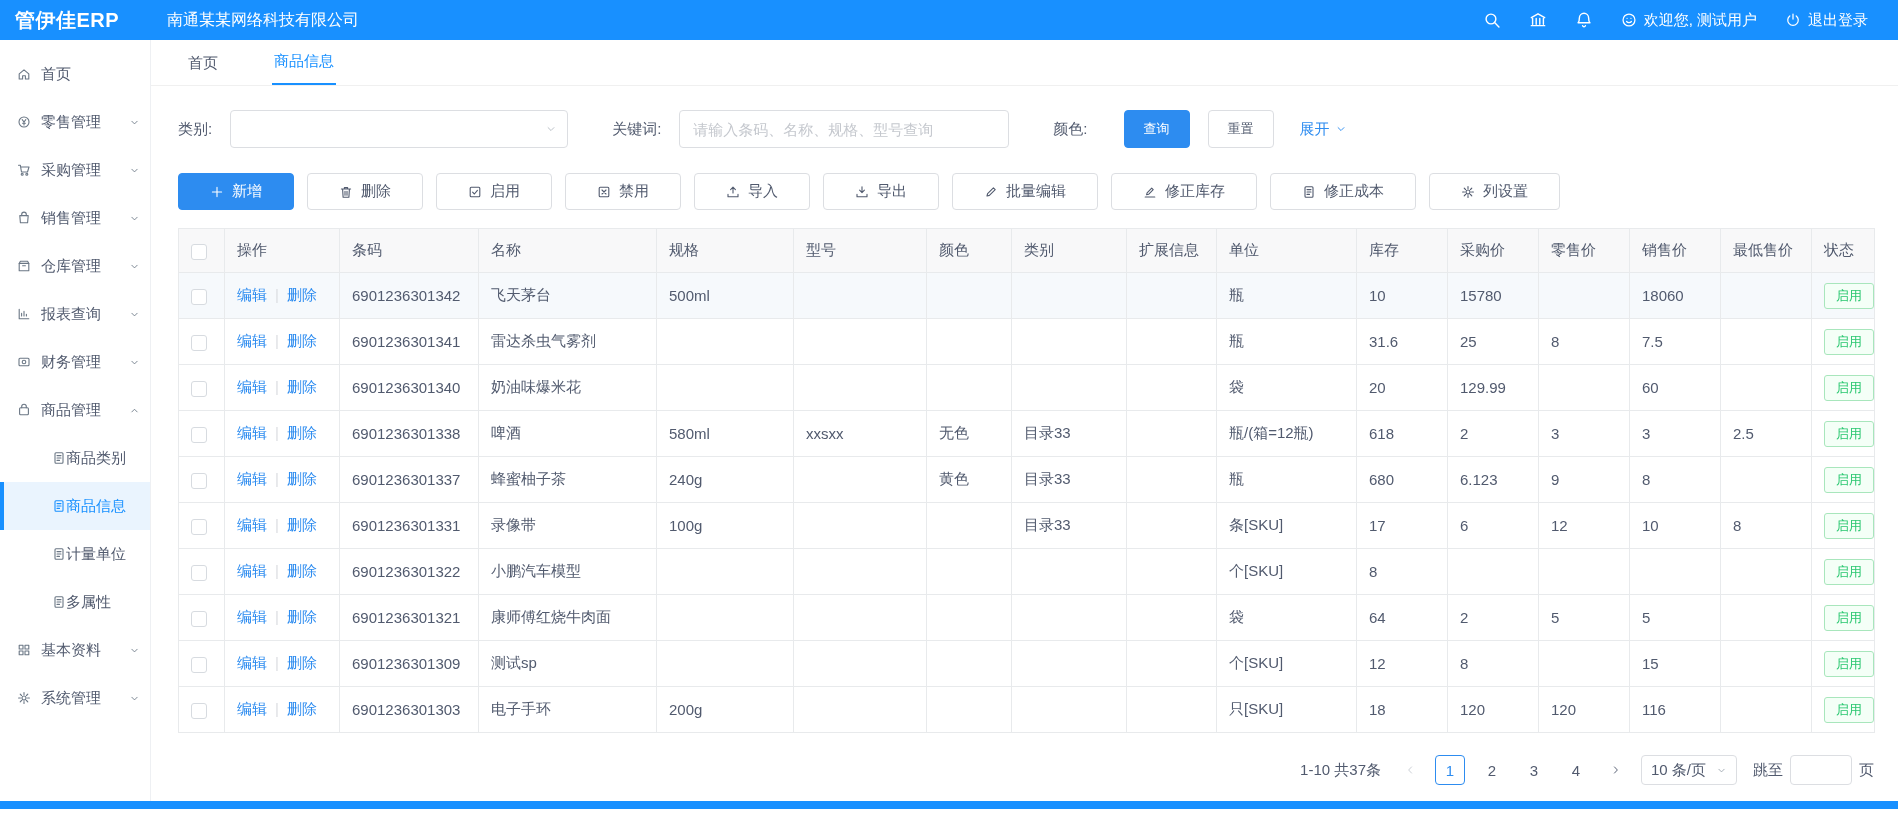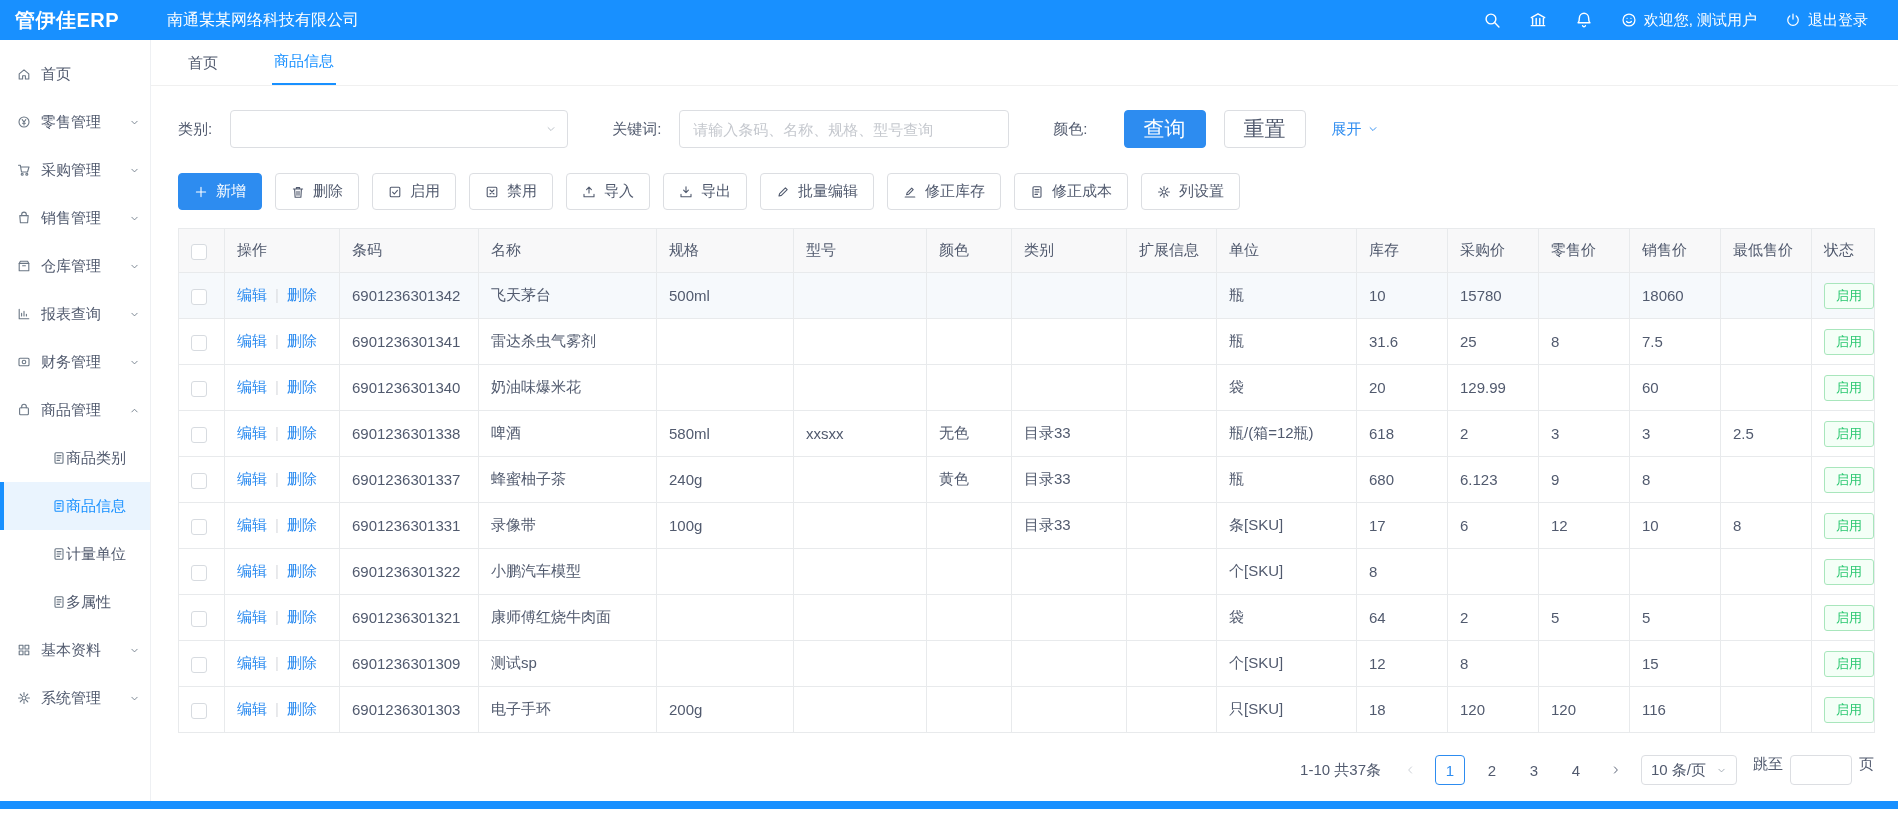--- a/index.html
+++ b/index.html
@@ -39,29 +39,29 @@
   
   .filters{display:flex;align-items:center;margin-top:24px;gap:18px}
   .filters label{white-space:nowrap}
   .lbl-gap{margin-left:26px}
   .select{width:338px;height:38px;border:1px solid #dcdee2;border-radius:4px;background:#fff;display:flex;align-items:center;justify-content:flex-end;padding:0 10px;color:#b6bcc4;cursor:pointer}
   .select .ic{width:12px;height:12px}
   .filters input{height:38px;border:1px solid #dcdee2;border-radius:4px;padding:0 13px;font-size:15px;color:#515a6e;outline:none;font-family:inherit}
   .filters input::placeholder{color:#c5c8ce}
   .inp-keyword{width:330px}
   .inp-color{width:344px}
-  .btn{height:38px;padding:0 19px;border:1px solid #dcdee2;background:#fff;border-radius:4px;font-size:21px;color:#515a6e;cursor:pointer;font-family:inherit;white-space:nowrap}
+  .btn{height:38px;padding:0 19px;border:1px solid #dcdee2;background:#fff;border-radius:4px;font-size:13px;color:#515a6e;cursor:pointer;font-family:inherit;white-space:nowrap}
   .btn.primary{background:#2d8cf0;border-color:#2d8cf0;color:#fff}
   .btn-search{margin-left:18px}
   .expand{color:#2d8cf0;display:flex;align-items:center;gap:5px;cursor:pointer;margin-left:8px;white-space:nowrap}
   .expand .ic{width:12px;height:12px}
 
   
   .toolbar{display:flex;align-items:center;gap:13px;margin-top:25px}
-  .tbtn{height:37px;display:flex;align-items:center;gap:8px;padding:0 15px;border:1px solid #dcdee2;background:#fff;border-radius:4px;font-size:15px;color:#515a6e;cursor:pointer;font-family:inherit;white-space:nowrap}
+  .tbtn{height:37px;display:flex;align-items:center;gap:8px;padding:0 31px;border:1px solid #dcdee2;background:#fff;border-radius:4px;font-size:15px;color:#515a6e;cursor:pointer;font-family:inherit;white-space:nowrap}
   .tbtn.primary{background:#2d8cf0;border-color:#2d8cf0;color:#fff}
 
   
   .grid{border-collapse:collapse;table-layout:fixed;margin-top:18px;width:1696px}
   .grid th,.grid td{border:1px solid #e8eaec;padding:0 12px;height:46px;text-align:left;overflow:hidden;white-space:nowrap;font-weight:normal}
   .grid thead th{background:#f8f8f9;color:#515a6e;height:44px}
   .cb-cell{text-align:center;padding:0}
   .cbx{display:inline-block;width:16px;height:16px;border:1px solid #d7dbe0;border-radius:3px;background:#fff;vertical-align:middle;cursor:pointer}
   tr.hl td{background:#f6f9fc}
   .lnk{color:#2d8cf0;cursor:pointer;text-decoration:none}
@@ -71,21 +71,21 @@
   
   .pagination{display:flex;align-items:center;justify-content:flex-end;gap:12px;margin-top:22px;width:1696px;color:#515a6e}
   .pg-total{margin-right:4px}
   .pg-arrow{width:26px;height:30px;display:flex;align-items:center;justify-content:center;cursor:pointer;color:#515a6e}
   .pg-arrow.disabled{color:#c8ccd2;cursor:default}
   .pg-arrow .ic{width:12px;height:12px}
   .pg-num{min-width:30px;height:30px;display:flex;align-items:center;justify-content:center;cursor:pointer;border-radius:4px;border:1px solid transparent;padding:0 4px}
   .pg-num.active{border-color:#2d8cf0;color:#2d8cf0;background:#fff}
   .pg-select{height:30px;border:1px solid #dcdee2;border-radius:4px;display:flex;align-items:center;gap:10px;padding:0 9px;cursor:pointer;background:#fff}
   .pg-select .ic{width:11px;height:11px;color:#9aa3ad}
-  .pg-jump{display:flex;gap:7px;margin-left:4px}
+  .pg-jump{display:flex;align-items:center;gap:7px;margin-left:4px}
   .pg-jump input{width:62px;height:30px;border:1px solid #dcdee2;border-radius:4px;padding:0 8px;font-size:15px;outline:none;font-family:inherit}
 
   .footer-bar{height:8px;background:var(--primary,#1890ff);width:100%}
 </style>
 </head>
 <body style="--primary: #1890ff;">
 
 <div class="app">
   <header class="topbar">
     <div class="logo">管伊佳ERP</div>

